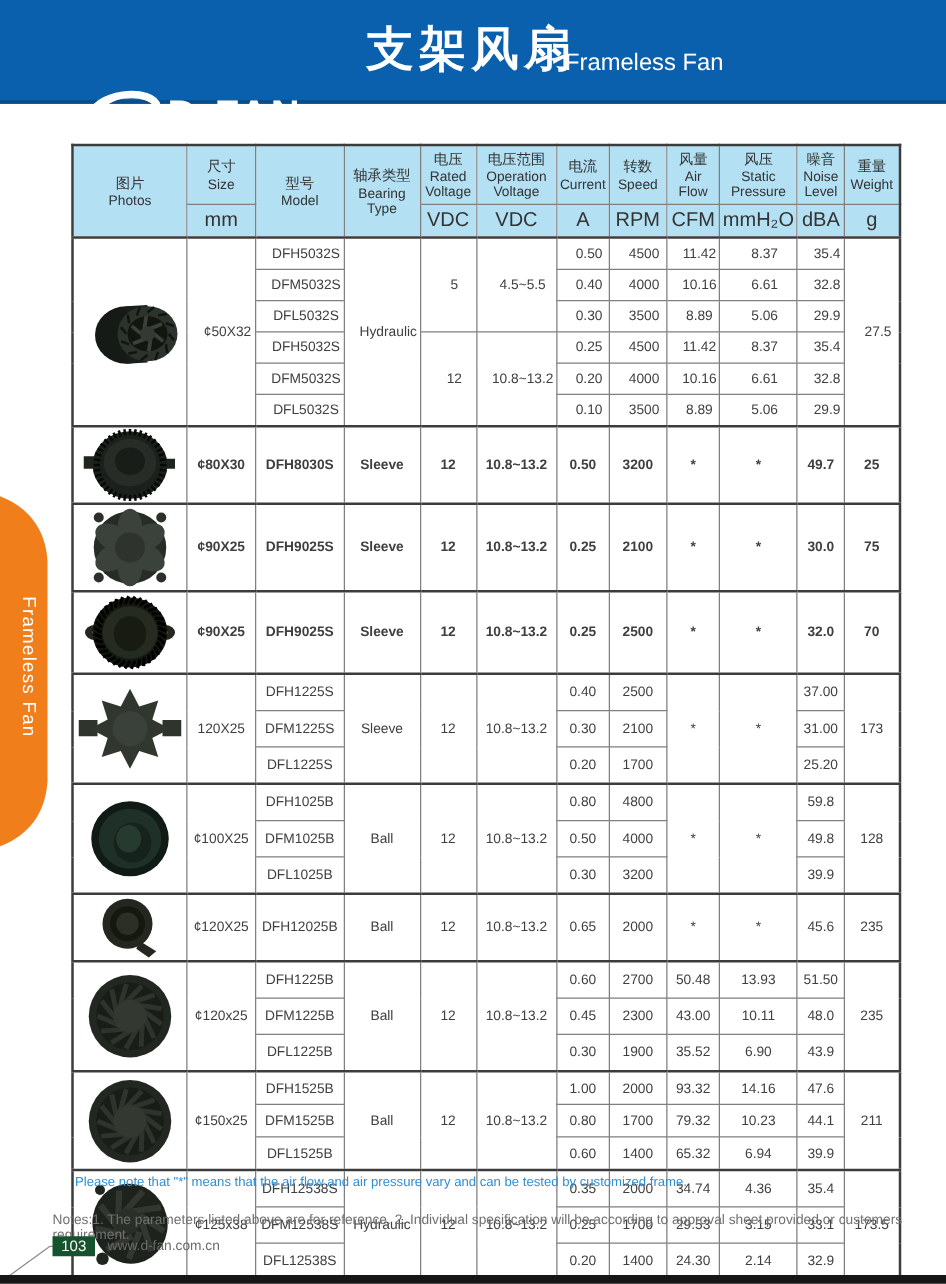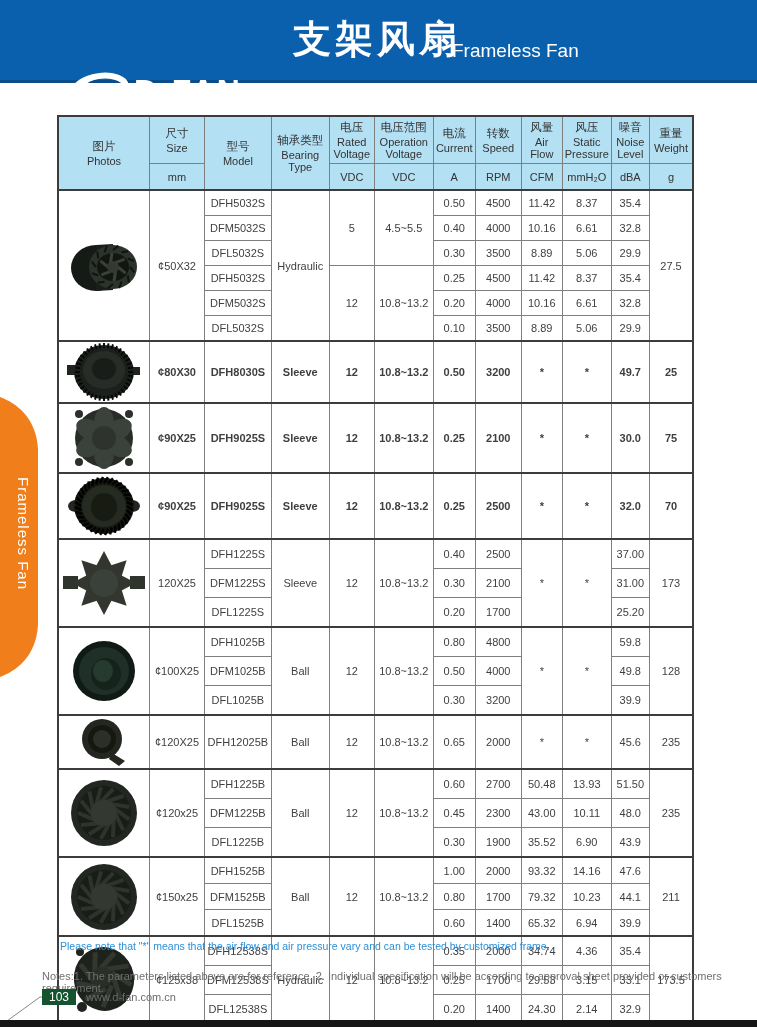--- a/index.html
+++ b/index.html
@@ -23,23 +23,23 @@
   table.spec{
     position:absolute;left:57px;top:115px;border-collapse:collapse;table-layout:fixed;
     font-size:11px;color:#3f3f3f;
   }
   table.spec th,table.spec td{border:1px solid #7f7f7f;text-align:center;vertical-align:middle;padding:1px 2px;overflow:hidden;}
   table.spec{border:2px solid #3c3c3c;}
   table.spec thead th{background:#b4e0f4;font-weight:normal;color:#333;}
   table.spec thead .cn{font-size:11.5px;margin-bottom:1px;}
   table.spec thead .en{font-size:11px;line-height:12px;}
   table.spec thead tr.main-row th{height:44px;}
-  table.spec thead tr.unit-row th{height:23px;font-size:11px;}
+  table.spec thead tr.unit-row th{height:23px;font-size:16px;}
   table.spec tbody tr.group-start td{border-top:2px solid #3c3c3c;}
-  tr.g0 td{height:22px;}
+  tr.g0 td{height:22px;padding-left:12px;}
   tr.g1 td,tr.g2 td,tr.g3 td{height:56px;font-weight:bold;}
   tr.g4 td,tr.g5 td{height:26px;}
   tr.g6 td{height:31px;}
   tr.g7 td{height:26px;}
   tr.g8 td{height:23px;}
   tr.g9 td{height:26px;}
   td[data-name="photo-cell"]{padding:0;}
   td[data-name="photo-cell"] svg{display:block;margin:0 auto;}
   
   .note-blue{position:absolute;left:60px;top:940px;font-size:10.5px;color:#2d8fd5;}

